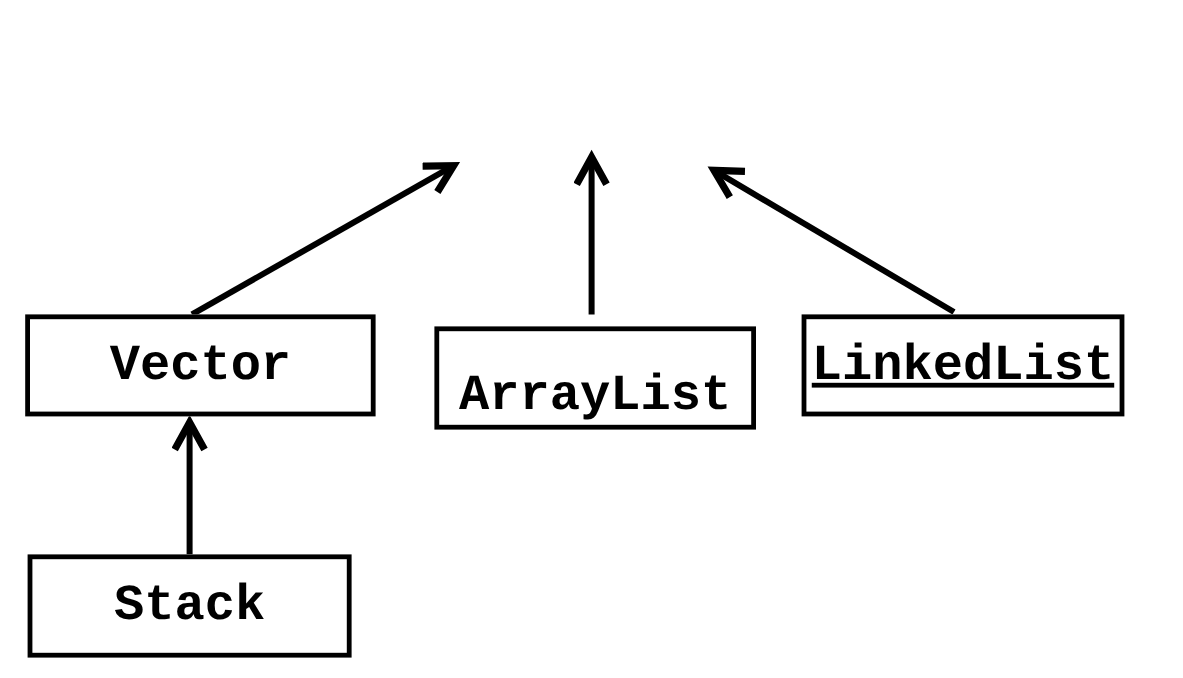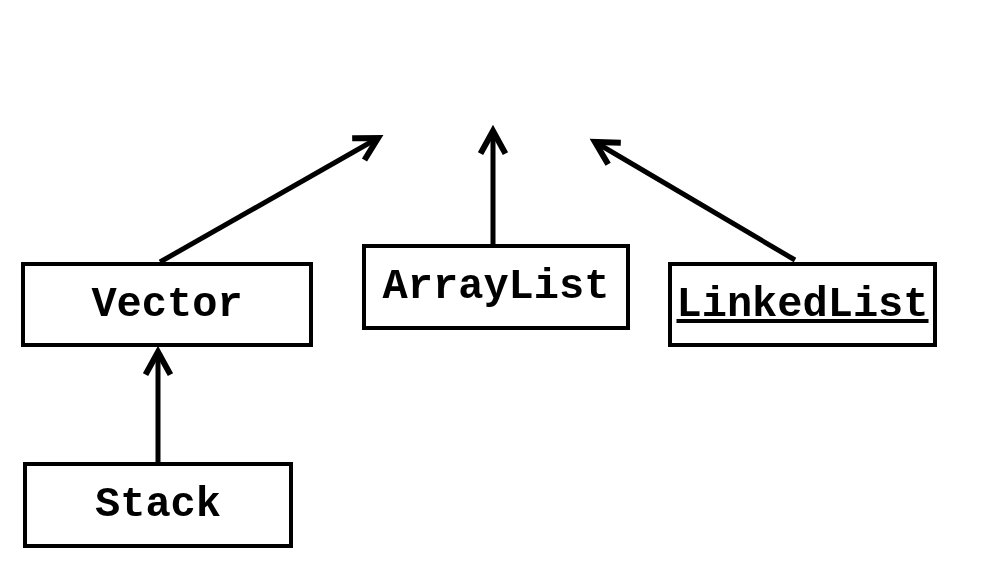--- a/index.html
+++ b/index.html
@@ -31,21 +31,21 @@
     align-items: center;
     justify-content: center;
     font-size: 42px;
     font-weight: bold;
     color: #000000;
     letter-spacing: 0px;
     white-space: nowrap;
   }
   .node-list       { left: 323px; top:  34px; width: 362px; height: 86px; }
   .node-vector     { left:  21px; top: 262px; width: 292px; height: 85px; }
-  .node-arraylist  { left: 362px; top: 244px; width: 268px; height: 86px; }
+  .node-arraylist  { left: 362px; top: 272px; width: 268px; height: 86px; align-items: flex-end; }
   .node-linkedlist { left: 668px; top: 262px; width: 269px; height: 85px; text-decoration: underline; }
   .node-stack      { left:  23px; top: 462px; width: 270px; height: 86px; text-align: right; }
 </style>
 </head>
 <body>
 
 <div class="canvas">
 
   <svg class="edges-layer" width="986" height="565" viewBox="0 0 986 565" xmlns="http://www.w3.org/2000/svg">
     <defs>

